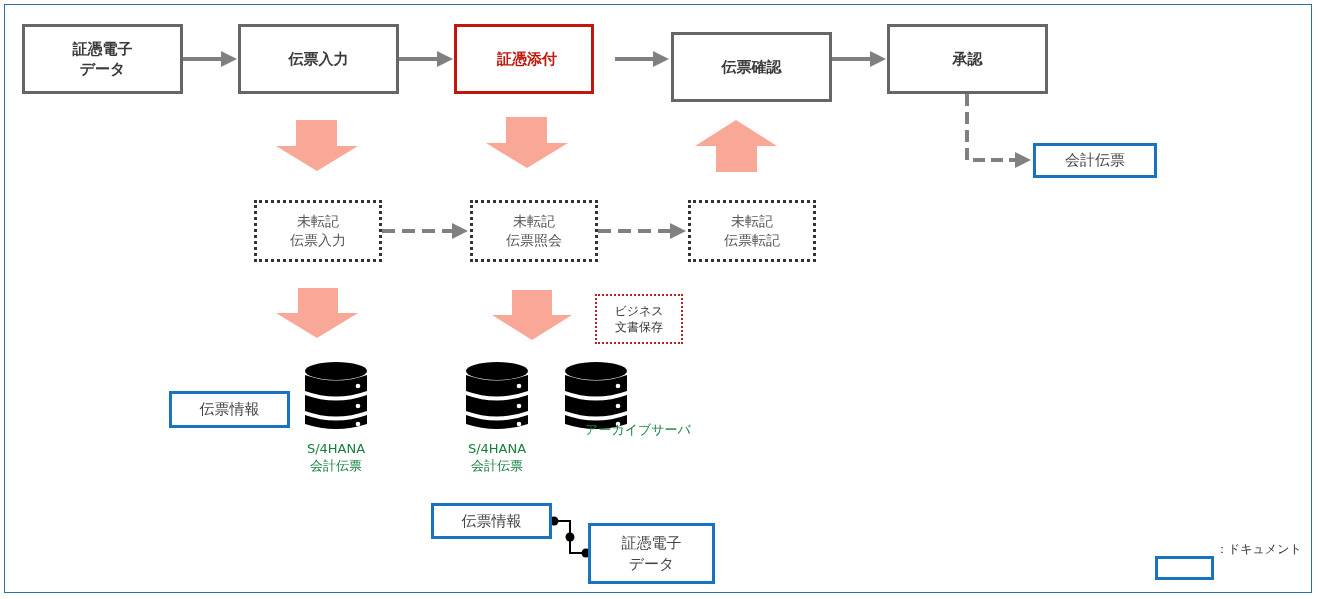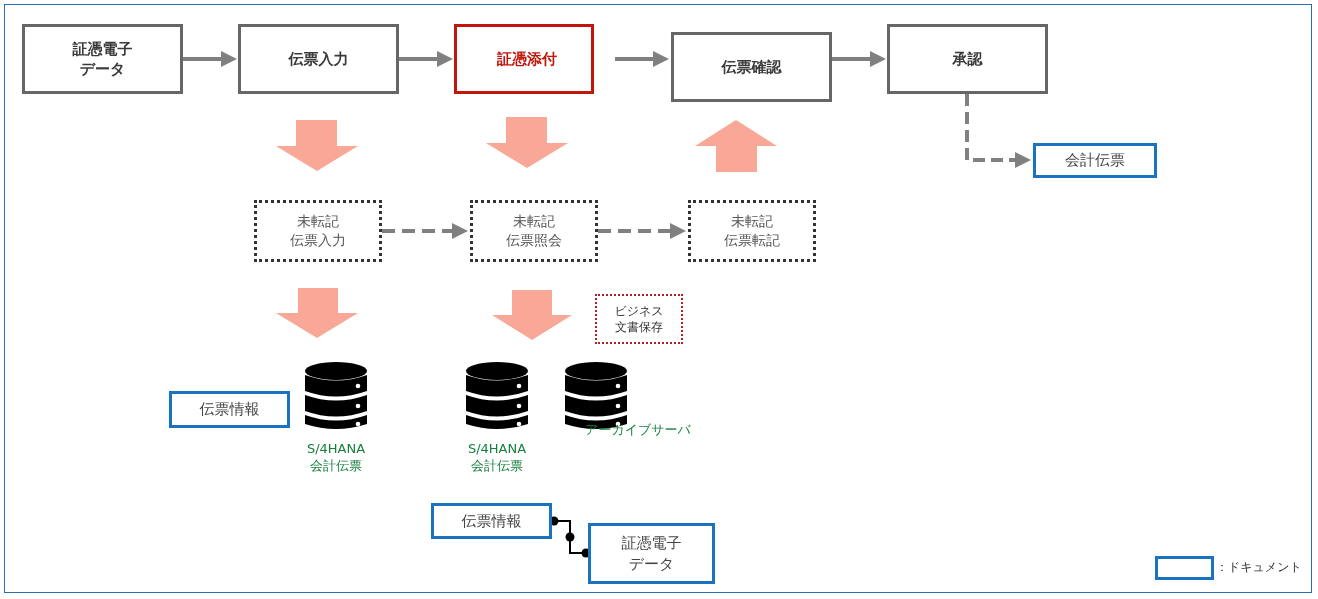--- a/index.html
+++ b/index.html
@@ -110,13 +110,13 @@
 会計伝票</div>
 <div class="abs cap" style="left:447px;top:441px;width:100px;">S/4HANA
 会計伝票</div>
 <div class="abs cap" style="left:543px;top:422px;width:106px;margin-left:42px;">アーカイブサーバ</div>
 
 <div class="abs doc" style="left:431px;top:503px;width:121px;height:36px;">伝票情報</div>
 <div class="abs doc" style="left:588px;top:523px;width:127px;height:61px;">証憑電子
 データ</div>
 
 <div class="abs" style="left:1155px;top:556px;width:59px;height:24px;border:3px solid #1a73c0;"></div>
-<div class="abs" style="left:1216px;top:559px;font-size:12px;color:#333;">：ドキュメント</div>
+<div class="abs" style="left:1216px;top:541px;font-size:12px;color:#333;">：ドキュメント</div>
 
 </body></html>

